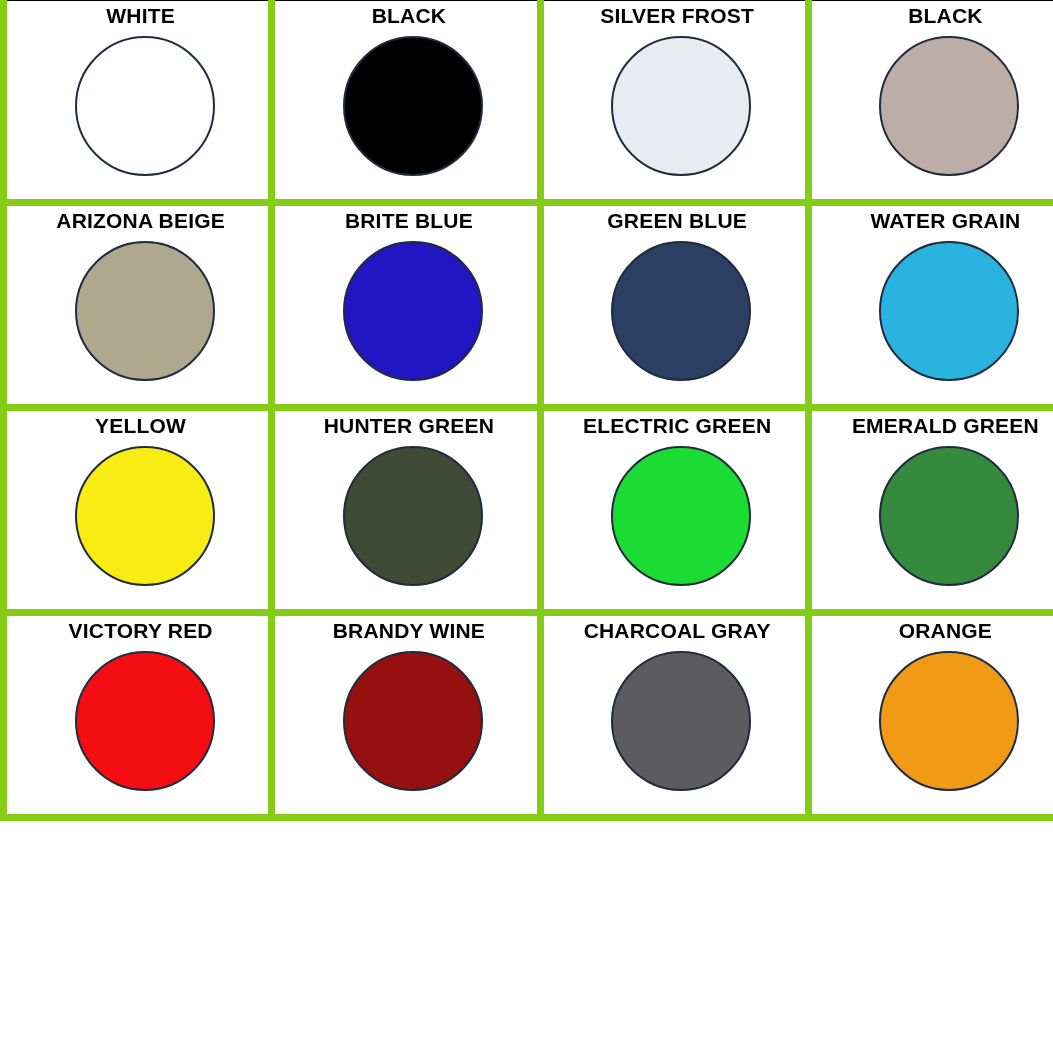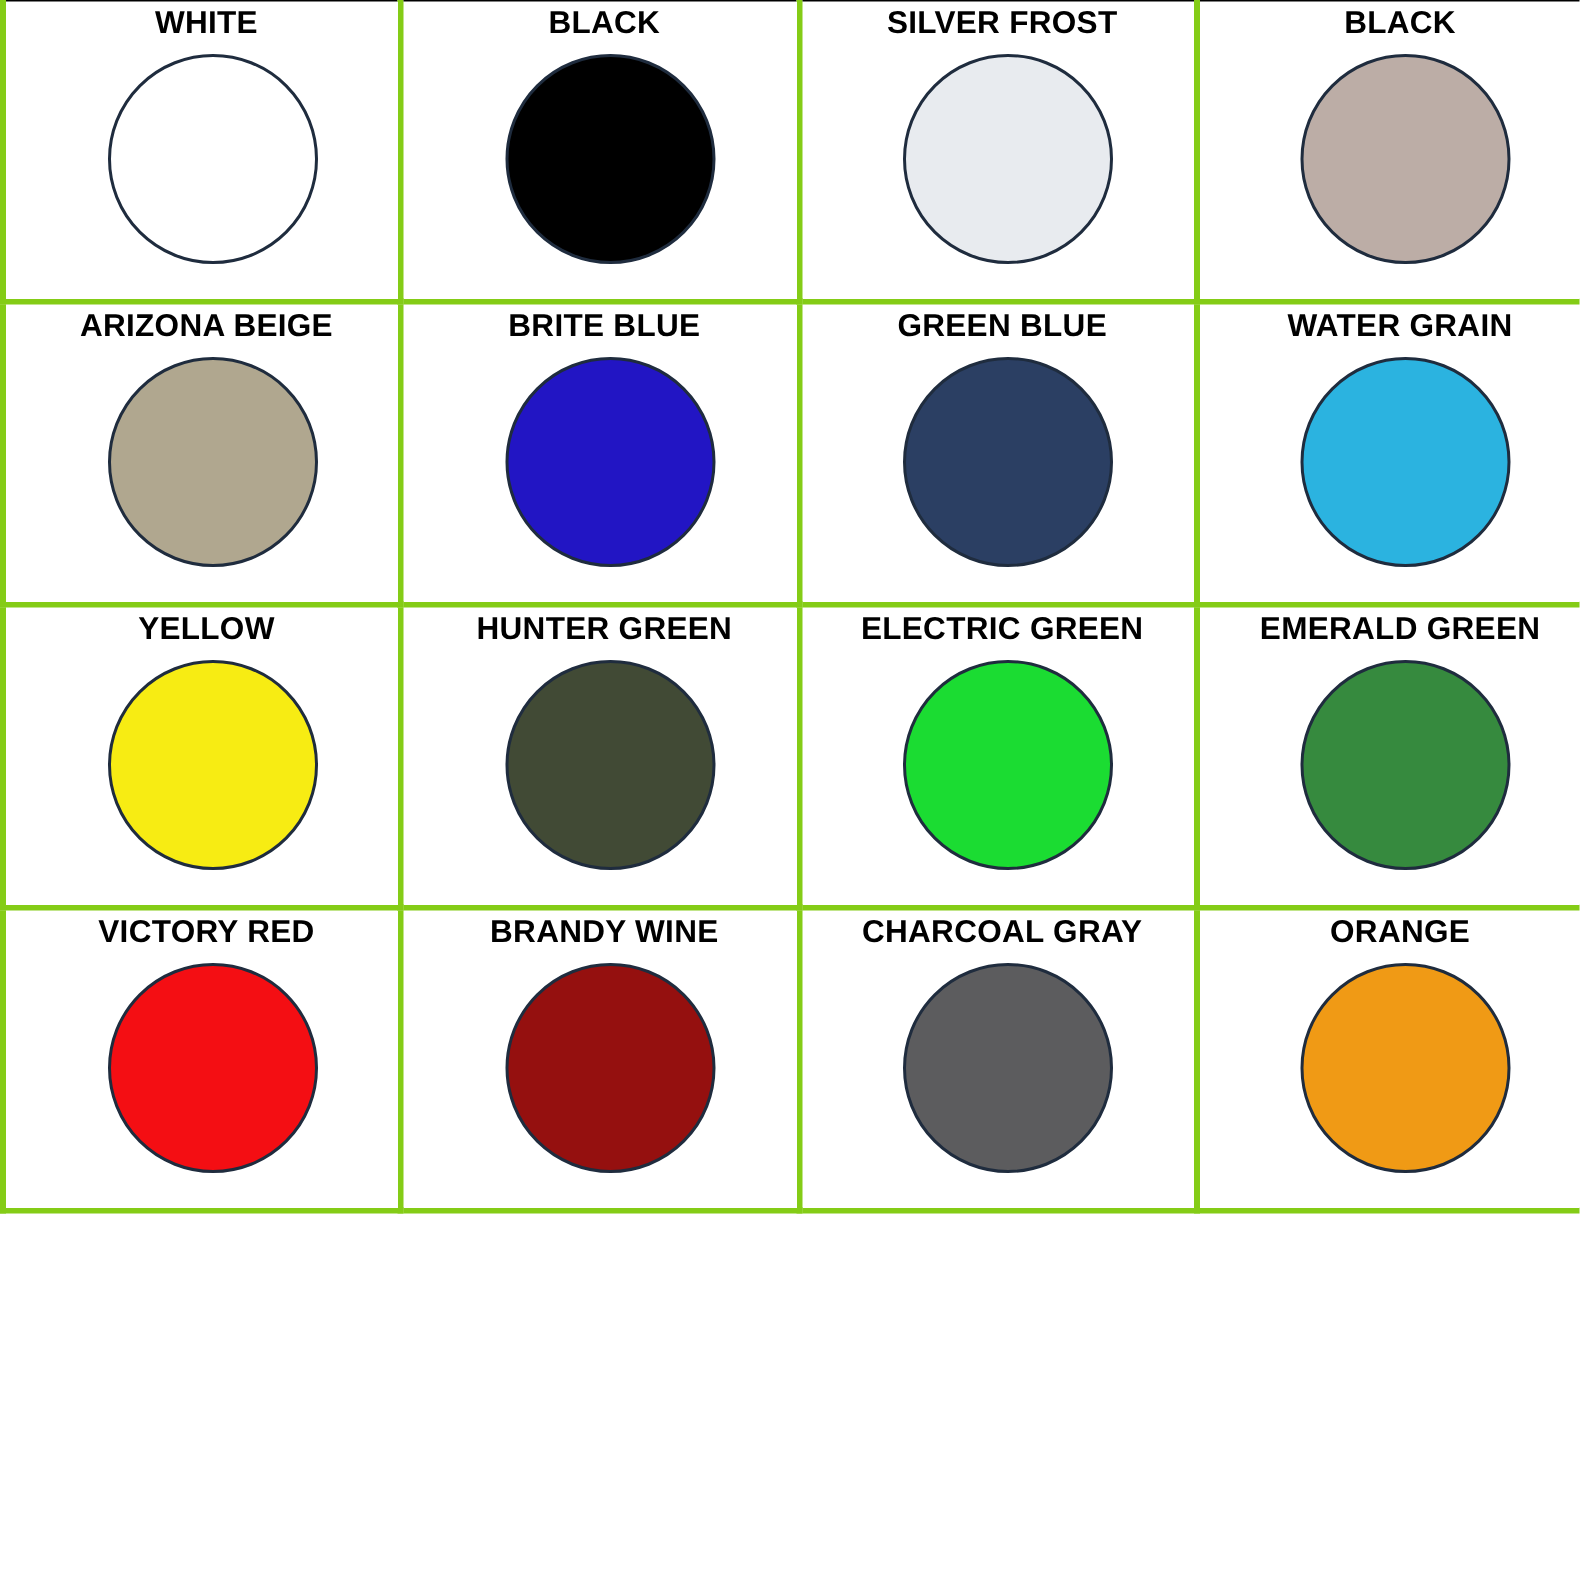--- a/index.html
+++ b/index.html
@@ -18,21 +18,21 @@
   #swatch-table {
     border-collapse: collapse;
     table-layout: fixed;
     width: 1045px;
     margin: 0;
   }
 
   #swatch-table td {
     width: 261.25px;
     height: 198px;
-    border: 4px solid #84cc16;
+    border: 7px solid #84cc16;
     padding: 0;
     vertical-align: top;
     background: #ffffff;
     position: relative;
   }
   
   #swatch-table tr:first-child td {
     border-top: 1px solid #000000;
   }
 

